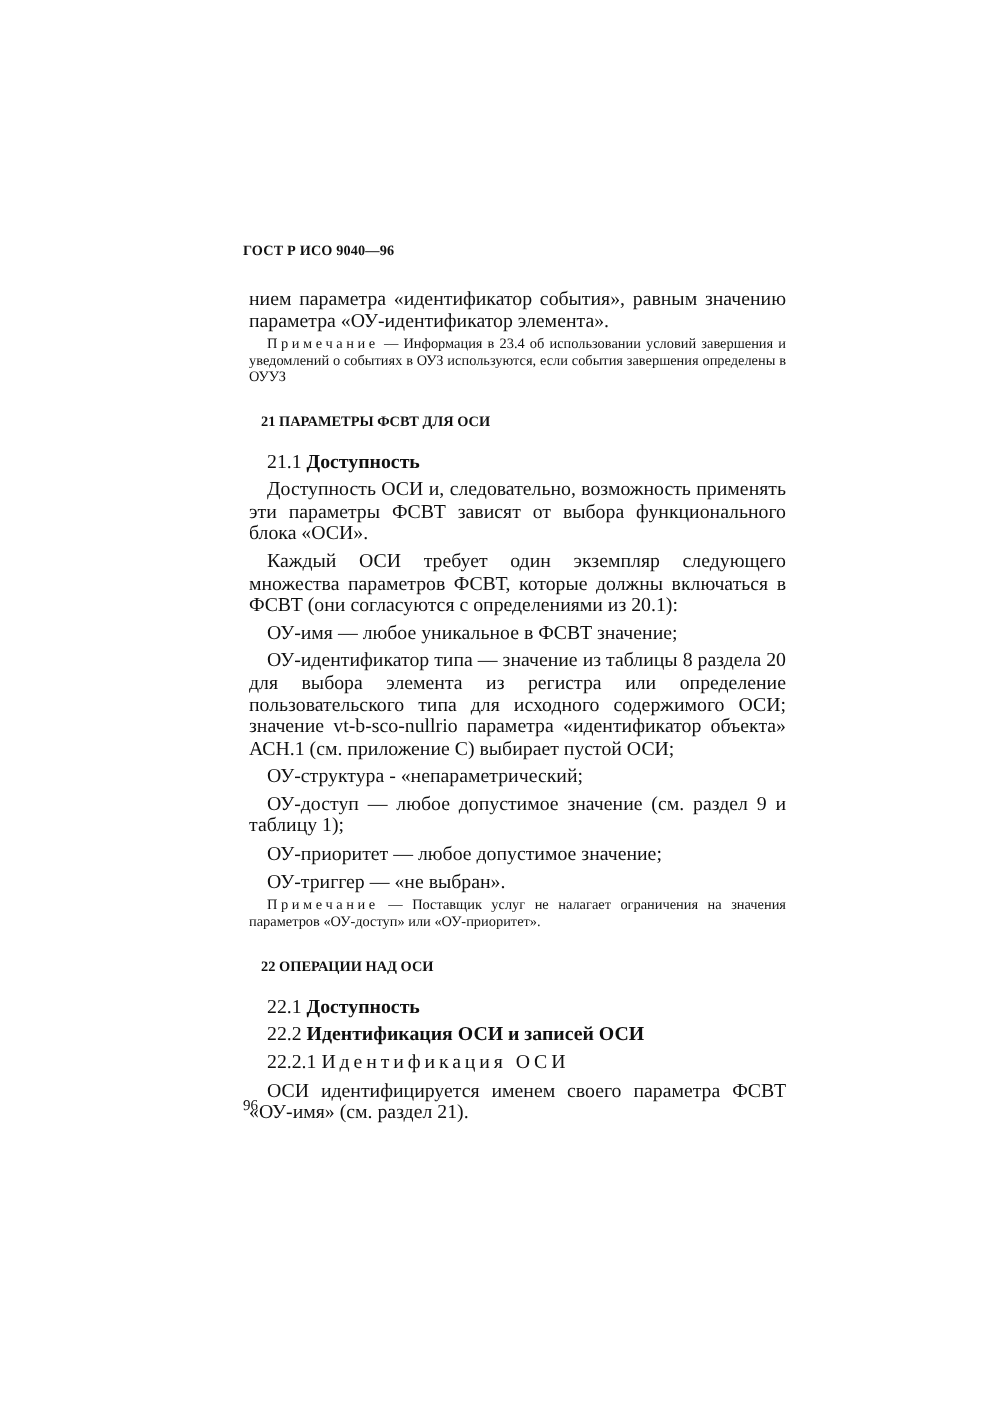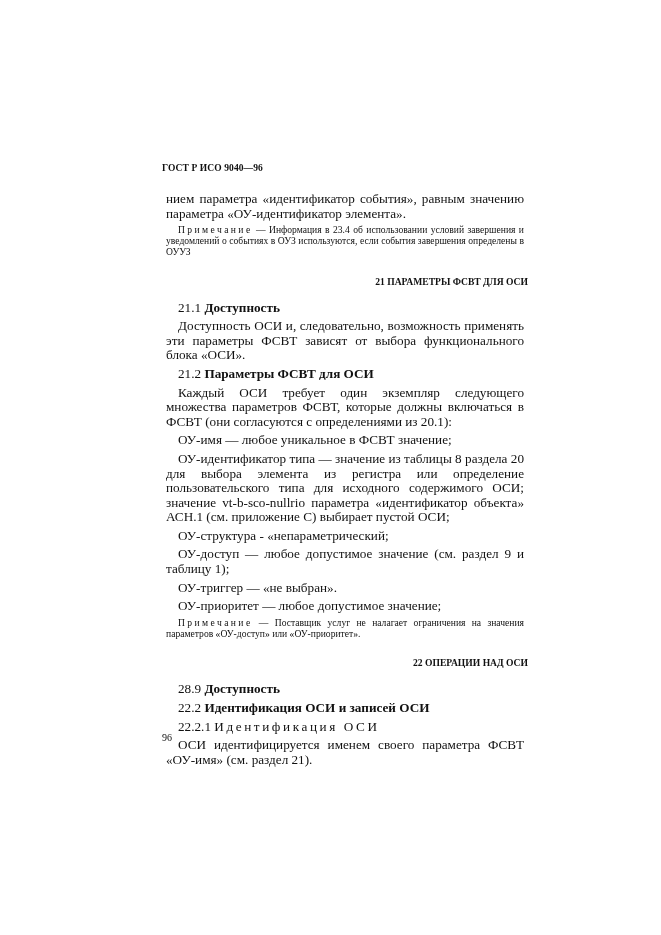--- a/index.html
+++ b/index.html
@@ -49,21 +49,20 @@
     }
     .note-label {
       letter-spacing: 2.4px;
     }
     h2.section {
       margin: 0;
       font-size: 9.6px;
       font-weight: bold;
       text-indent: 12px;
       line-height: 12px;
-      text-align: right;
     }
     .gap-sec-before { height: 14px; }
     .gap-sec-after { height: 9px; }
     .b { font-weight: bold; }
     .page-number {
       position: absolute;
       left: 162px;
       top: 732px;
       font-size: 10px;
     }
@@ -81,37 +80,36 @@
 
     <p class="note"><span class="note-label">Примечание</span><span> — Информация в 23.4 об использовании условий завершения и уведомлений о событиях в ОУЗ используются, если события завершения определе­ны в ОУУЗ</span></p>
 
     <div class="gap-sec-before"></div>
     <h2 class="section">21 ПАРАМЕТРЫ ФСВТ ДЛЯ ОСИ</h2>
     <div class="gap-sec-after"></div>
 
     <p class="indent"><span>21.1 </span><span class="b">Доступность</span></p>
     <p class="indent">Доступность ОСИ и, следовательно, возможность применять эти параметры ФСВТ зависят от выбора функционального блока «ОСИ».</p>
 
-    <p class="indent"><span>21.2 </span><span class="b">Параметры ФСВТ для ОСИ</span></p>
     <p class="indent">Каждый ОСИ требует один экземпляр следующего множества параметров ФСВТ, которые должны включаться в ФСВТ (они согла­суются с определениями из 20.1):</p>
 
     <p class="indent">ОУ-имя — любое уникальное в ФСВТ значение;</p>
     <p class="indent">ОУ-идентификатор типа — значение из таблицы 8 раздела 20 для выбора элемента из регистра или определение пользовательского типа для исходного содержимого ОСИ; значение vt-b-sco-nullrio парамет­ра «идентификатор объекта» АСН.1 (см. приложение С) выбирает пустой ОСИ;</p>
     <p class="indent">ОУ-структура - «непараметрический;</p>
     <p class="indent">ОУ-доступ — любое допустимое значение (см. раздел 9 и табли­цу 1);</p>
+    <p class="indent">ОУ-приоритет — любое допустимое значение;</p>
     <p class="indent">ОУ-триггер — «не выбран».</p>
-    <p class="indent">ОУ-приоритет — любое допустимое значение;</p>
 
     <p class="note"><span class="note-label">Примечание</span><span> — Поставщик услуг не налагает ограничения на значения параметров «ОУ-доступ» или «ОУ-приоритет».</span></p>
 
     <div class="gap-sec-before"></div>
     <h2 class="section">22 ОПЕРАЦИИ НАД ОСИ</h2>
     <div class="gap-sec-after"></div>
 
-    <p class="indent"><span>28.9 </span><span class="b">Доступность</span></p>
+    <p class="indent"><span>22.1 </span><span class="b">Доступность</span></p>
 
     <p class="indent"><span>22.2 </span><span class="b">Идентификация ОСИ и записей ОСИ</span></p>
 
     <p class="indent"><span>22.2.1 </span><span class="spaced">Идентификация ОСИ</span></p>
     <p class="indent">ОСИ идентифицируется именем своего параметра ФСВТ «ОУ-имя» (см. раздел 21).</p>
 
   </div>
 
   <div class="page-number">96</div>
 

